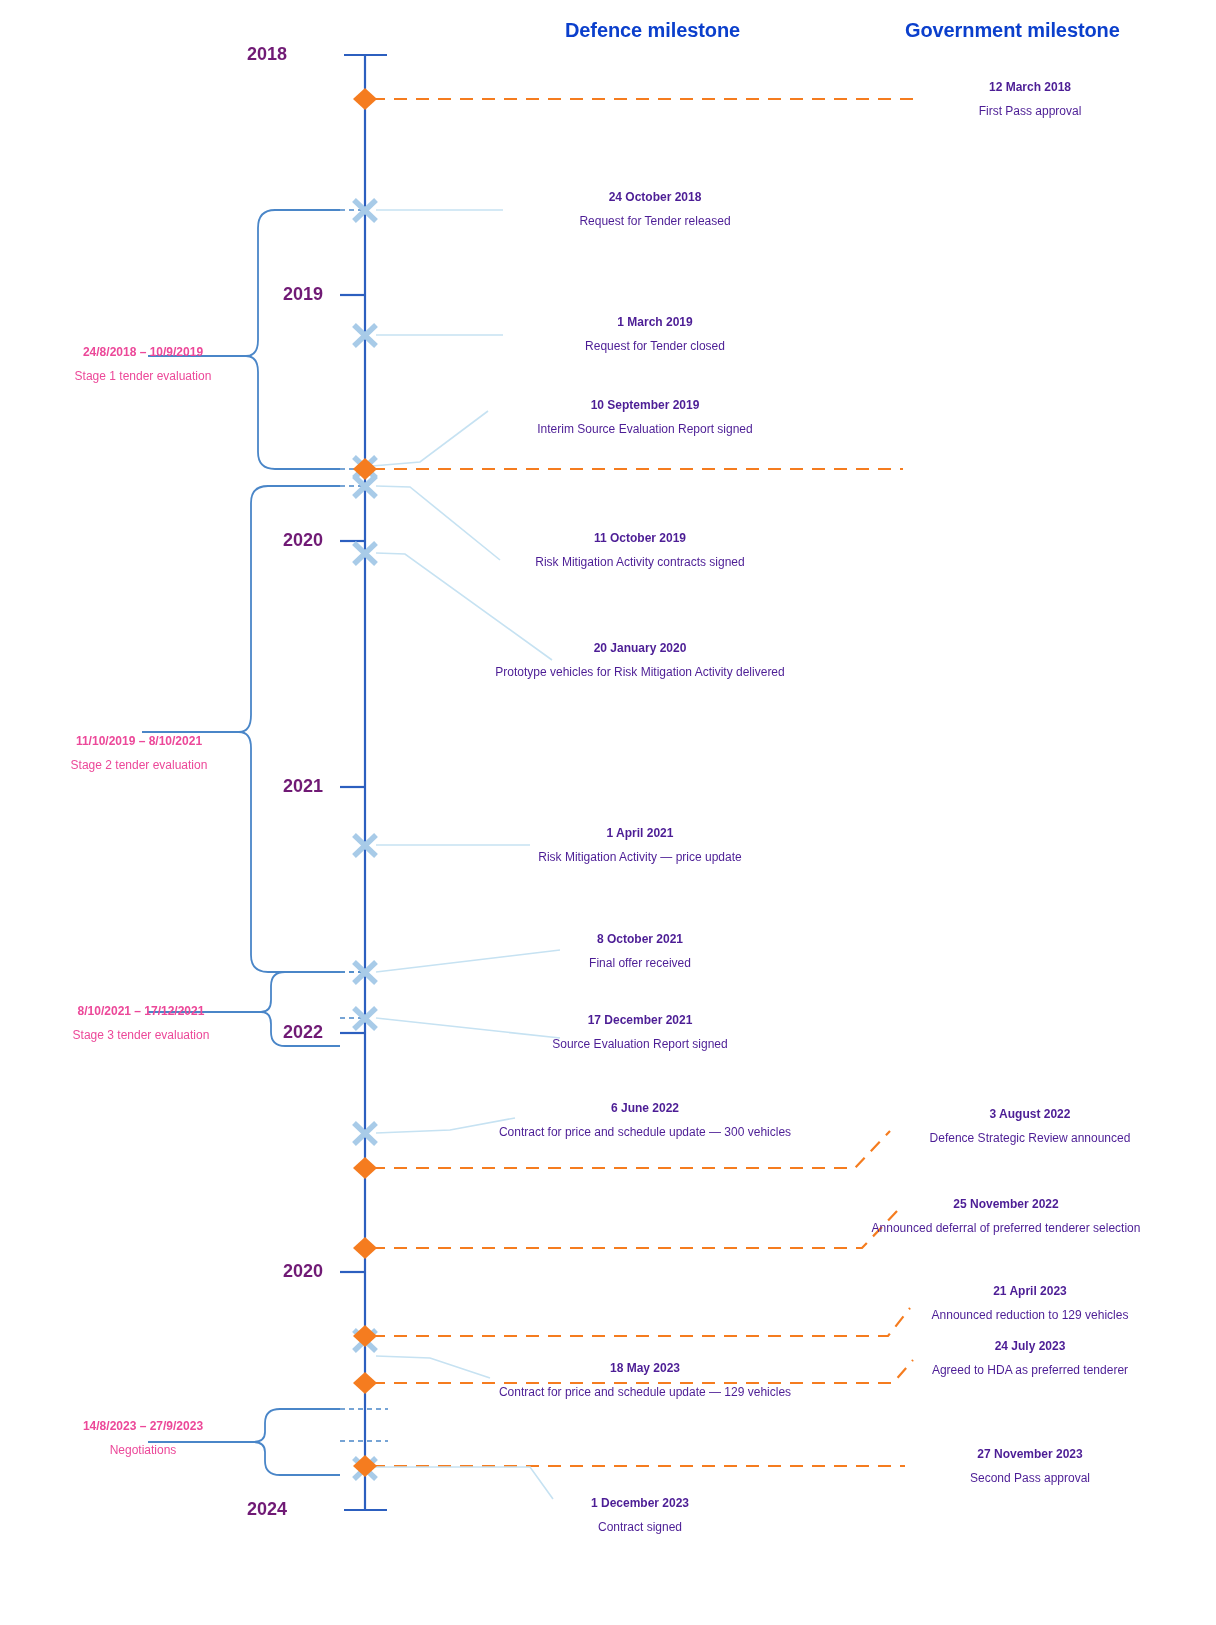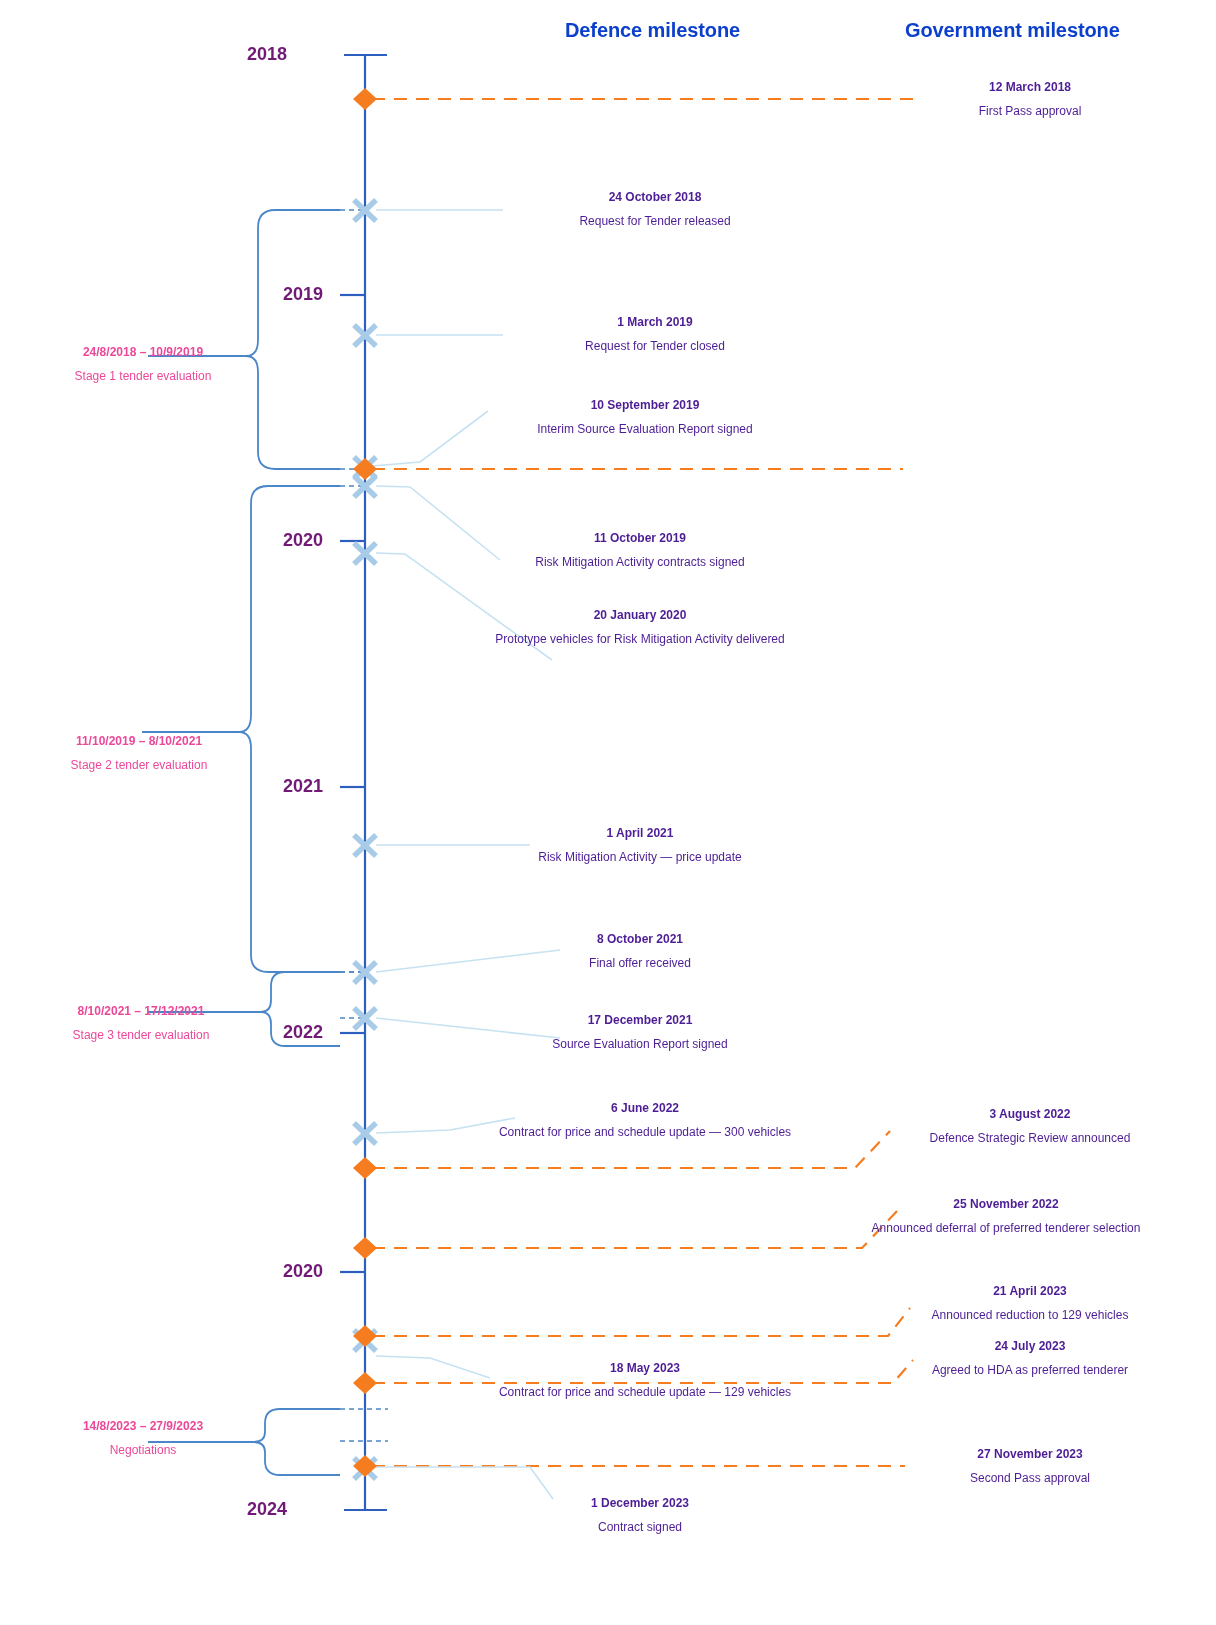--- a/index.html
+++ b/index.html
@@ -229,21 +229,21 @@
   <div class="ms ctr" style="left:455px; top:394px; width:380px;">
     <span class="d">10 September 2019</span>
     <span class="t">Interim Source Evaluation Report signed</span>
   </div>
 
   <div class="ms ctr" style="left:470px; top:527px; width:340px;">
     <span class="d">11 October 2019</span>
     <span class="t">Risk Mitigation Activity contracts signed</span>
   </div>
 
-  <div class="ms ctr" style="left:470px; top:604px; width:340px;">
+  <div class="ms ctr" style="left:470px; top:637px; width:340px;">
     <span class="d">20 January 2020</span>
     <span class="t">Prototype vehicles for Risk Mitigation Activity delivered</span>
   </div>
 
   <div class="ms ctr" style="left:470px; top:822px; width:340px;">
     <span class="d">1 April 2021</span>
     <span class="t">Risk Mitigation Activity — price update</span>
   </div>
 
   <div class="ms ctr" style="left:470px; top:928px; width:340px;">

